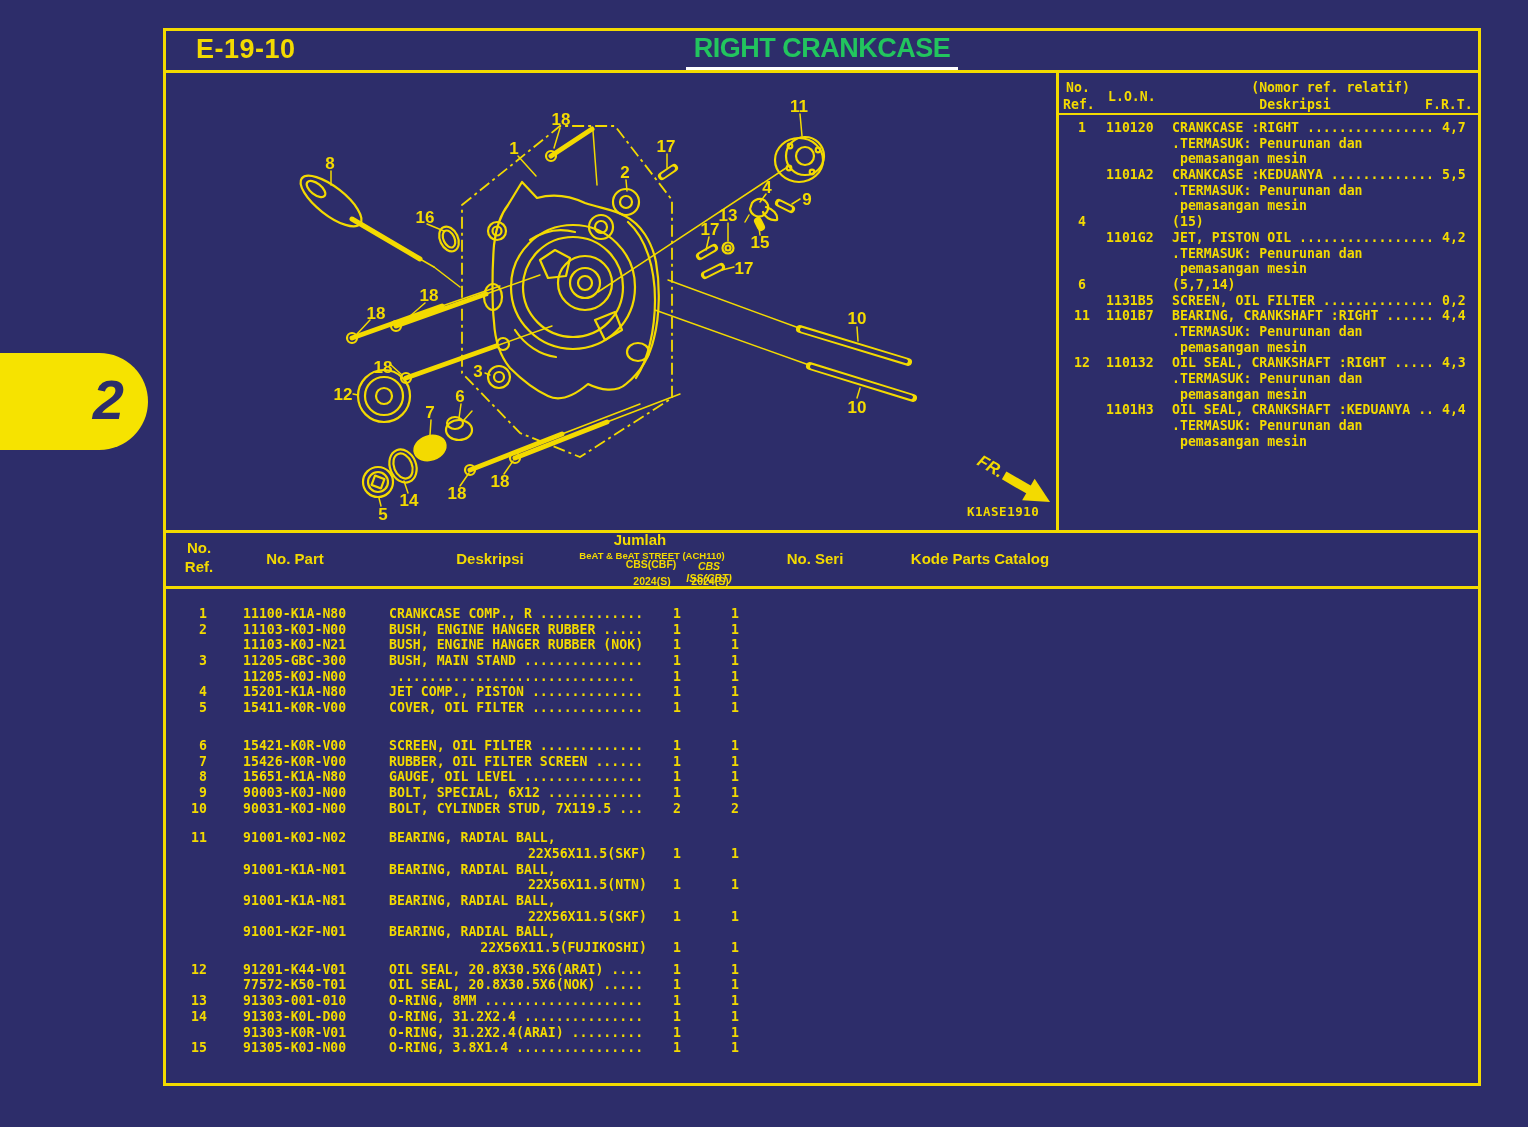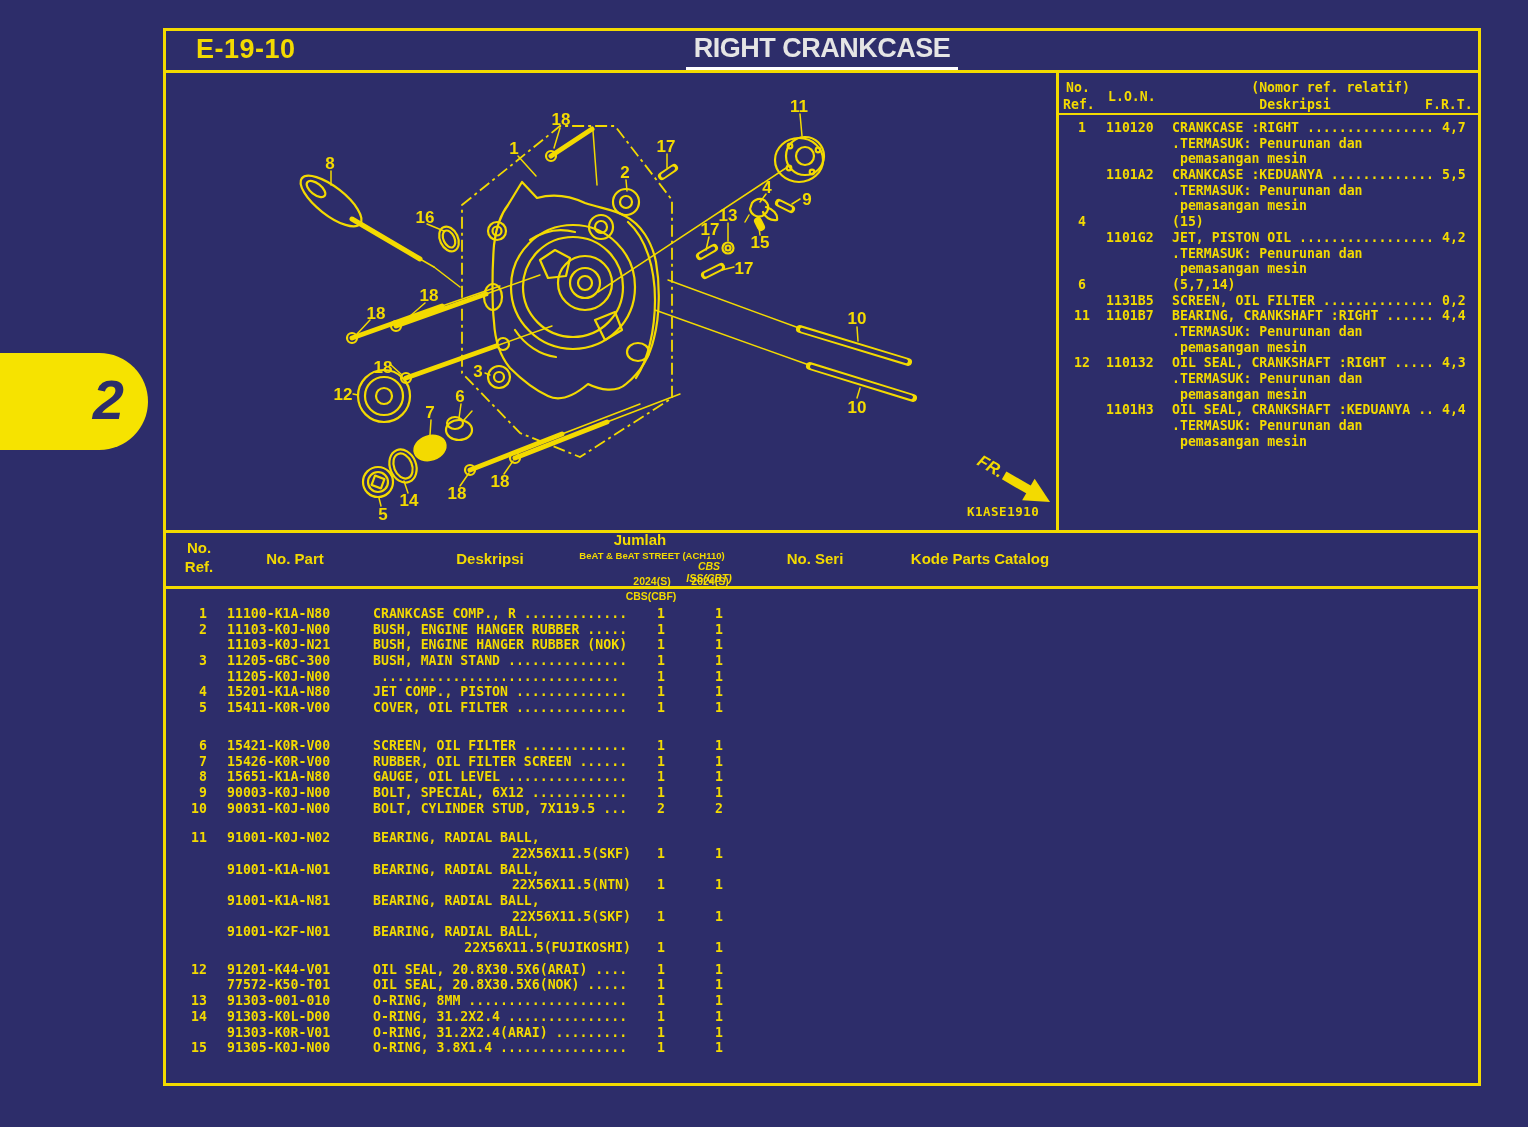--- a/index.html
+++ b/index.html
@@ -10,41 +10,41 @@
          border:3px solid #f3da00;box-sizing:border-box;}
   
   .tab{position:absolute;left:0;top:353px;width:148px;height:97px;background:#f6e300;
        border-radius:0 49px 49px 0;}
   .tab span{position:absolute;right:24px;top:14px;font:italic 700 56px "Liberation Sans",sans-serif;
        color:#2d2d6a;}
   
   .code{position:absolute;left:196px;top:34px;font:700 27px "Liberation Sans",sans-serif;
         color:#f3da00;letter-spacing:.5px;}
   .titlewrap{position:absolute;left:163px;top:33px;width:1318px;text-align:center;}
-  .title{display:inline-block;font:700 27px "Liberation Sans",sans-serif;color:#e5e5e5;
+  .title{display:inline-block;font:700 27px "Liberation Sans",sans-serif;color:#22c55e;
          letter-spacing:-.5px;border-bottom:6px solid #ffffff;padding:0 8px 3px;}
   
   .mono,.rline span,.bline span{font-family:"DejaVu Sans Mono",monospace;font-weight:700;
          font-size:13.2px;color:#f3da00;line-height:15.7px;}
   
   .rhead{position:absolute;color:#f3da00;font-family:"DejaVu Sans Mono",monospace;
          font-weight:700;font-size:13.2px;}
   #rlines{position:absolute;left:1066px;top:120px;}
   .rline{display:flex;height:15.7px;}
   .rref{width:32px;text-align:center;}
   .rlon{width:60px;margin-left:8px;}
   .rtext{margin-left:6px;white-space:pre;}
   
   .bhead{position:absolute;color:#f3da00;font-weight:700;text-align:center;}
   .f15{font-size:15px;} .f9{font-size:9.5px;} .f10{font-size:10.5px;}
   
   #blines{position:absolute;left:175px;top:606px;}
   .bline{display:flex;height:15.7px;}
   .bref{width:32px;text-align:right;}
-  .bpart{width:126px;margin-left:20px;}
+  .bpart{width:126px;margin-left:36px;}
   .bdesc{width:258px;margin-left:20px;white-space:pre;}
   .bdesc.r{text-align:right;}
   .bq1{width:40px;margin-left:10px;text-align:center;}
   .bq2{width:40px;margin-left:18px;text-align:center;}
   
   svg .s{stroke:#f3da00;fill:none;stroke-width:2.2;stroke-linejoin:round;stroke-linecap:round;}
   svg .thin{stroke:#f3da00;fill:none;stroke-width:1.5;stroke-linecap:round;}
   svg .thick{stroke:#f3da00;fill:none;stroke-width:5;stroke-linecap:round;}
   svg .cap{stroke:#f3da00;fill:none;stroke-width:8;stroke-linecap:round;}
   svg .hol{stroke:#2d2d6a;fill:none;stroke-width:4;stroke-linecap:round;}
@@ -399,21 +399,21 @@
         <span class="rtext"> pemasangan mesin</span>
       </div>
     </div>
 
   <div class="bhead f15" style="left:176px;top:539px;width:46px;">No.</div>
   <div class="bhead f15" style="left:176px;top:558px;width:46px;">Ref.</div>
   <div class="bhead f15" style="left:230px;top:550px;width:130px;">No. Part</div>
   <div class="bhead f15" style="left:380px;top:550px;width:220px;">Deskripsi</div>
   <div class="bhead f15" style="left:564px;top:531px;width:152px;">Jumlah</div>
   <div class="bhead f9" style="left:572px;top:550px;width:160px;">BeAT &amp; BeAT STREET (ACH110)</div>
-  <div class="bhead f10" style="left:618px;top:590px;width:66px;">CBS(CBF)</div>
+  <div class="bhead f10" style="left:618px;top:558px;width:66px;">CBS(CBF)</div>
   <div class="bhead f10" style="left:674px;top:560px;width:70px;font-style:italic;">CBS ISS(CBT)</div>
   <div class="bhead f10" style="left:622px;top:575px;width:60px;">2024(S)</div>
   <div class="bhead f10" style="left:680px;top:575px;width:60px;">2024(S)</div>
   <div class="bhead f15" style="left:750px;top:550px;width:130px;">No. Seri</div>
   <div class="bhead f15" style="left:880px;top:550px;width:200px;">Kode Parts Catalog</div>
   <div id="blines">
       <div class="bline">
         <span class="bref">1</span>
         <span class="bpart">11100-K1A-N80</span>
         <span class="bdesc">CRANKCASE COMP., R .............</span>

